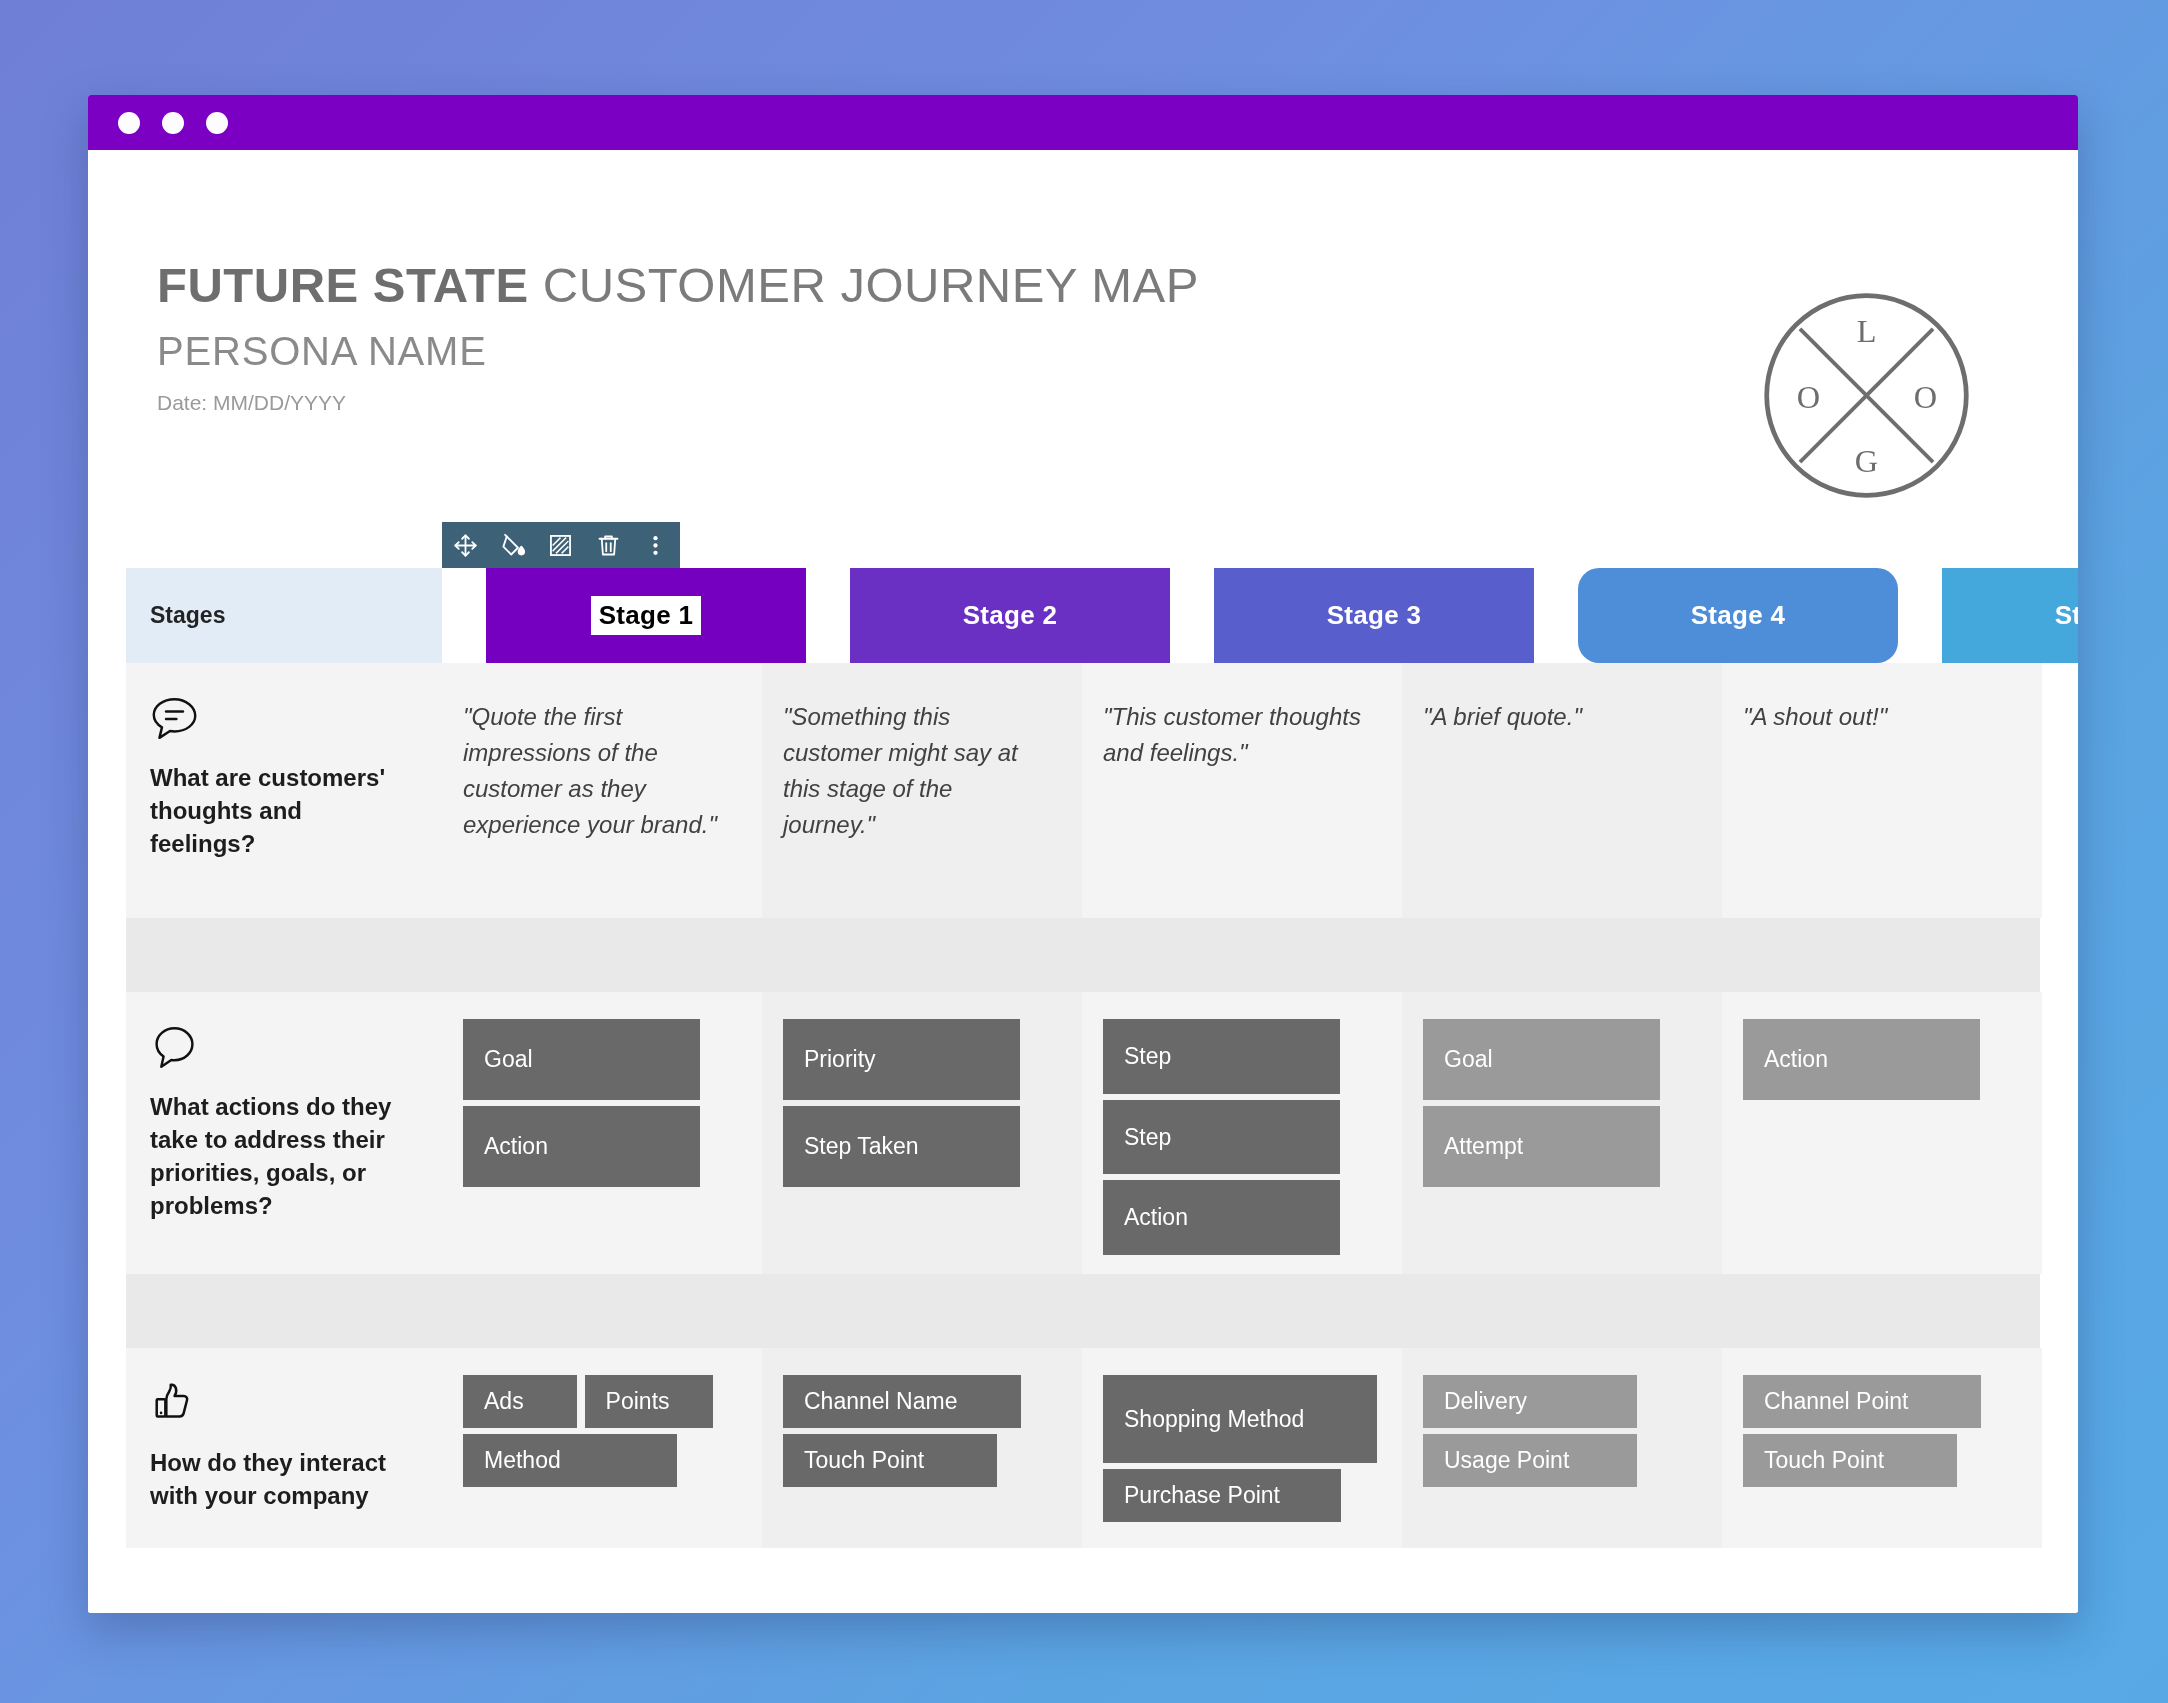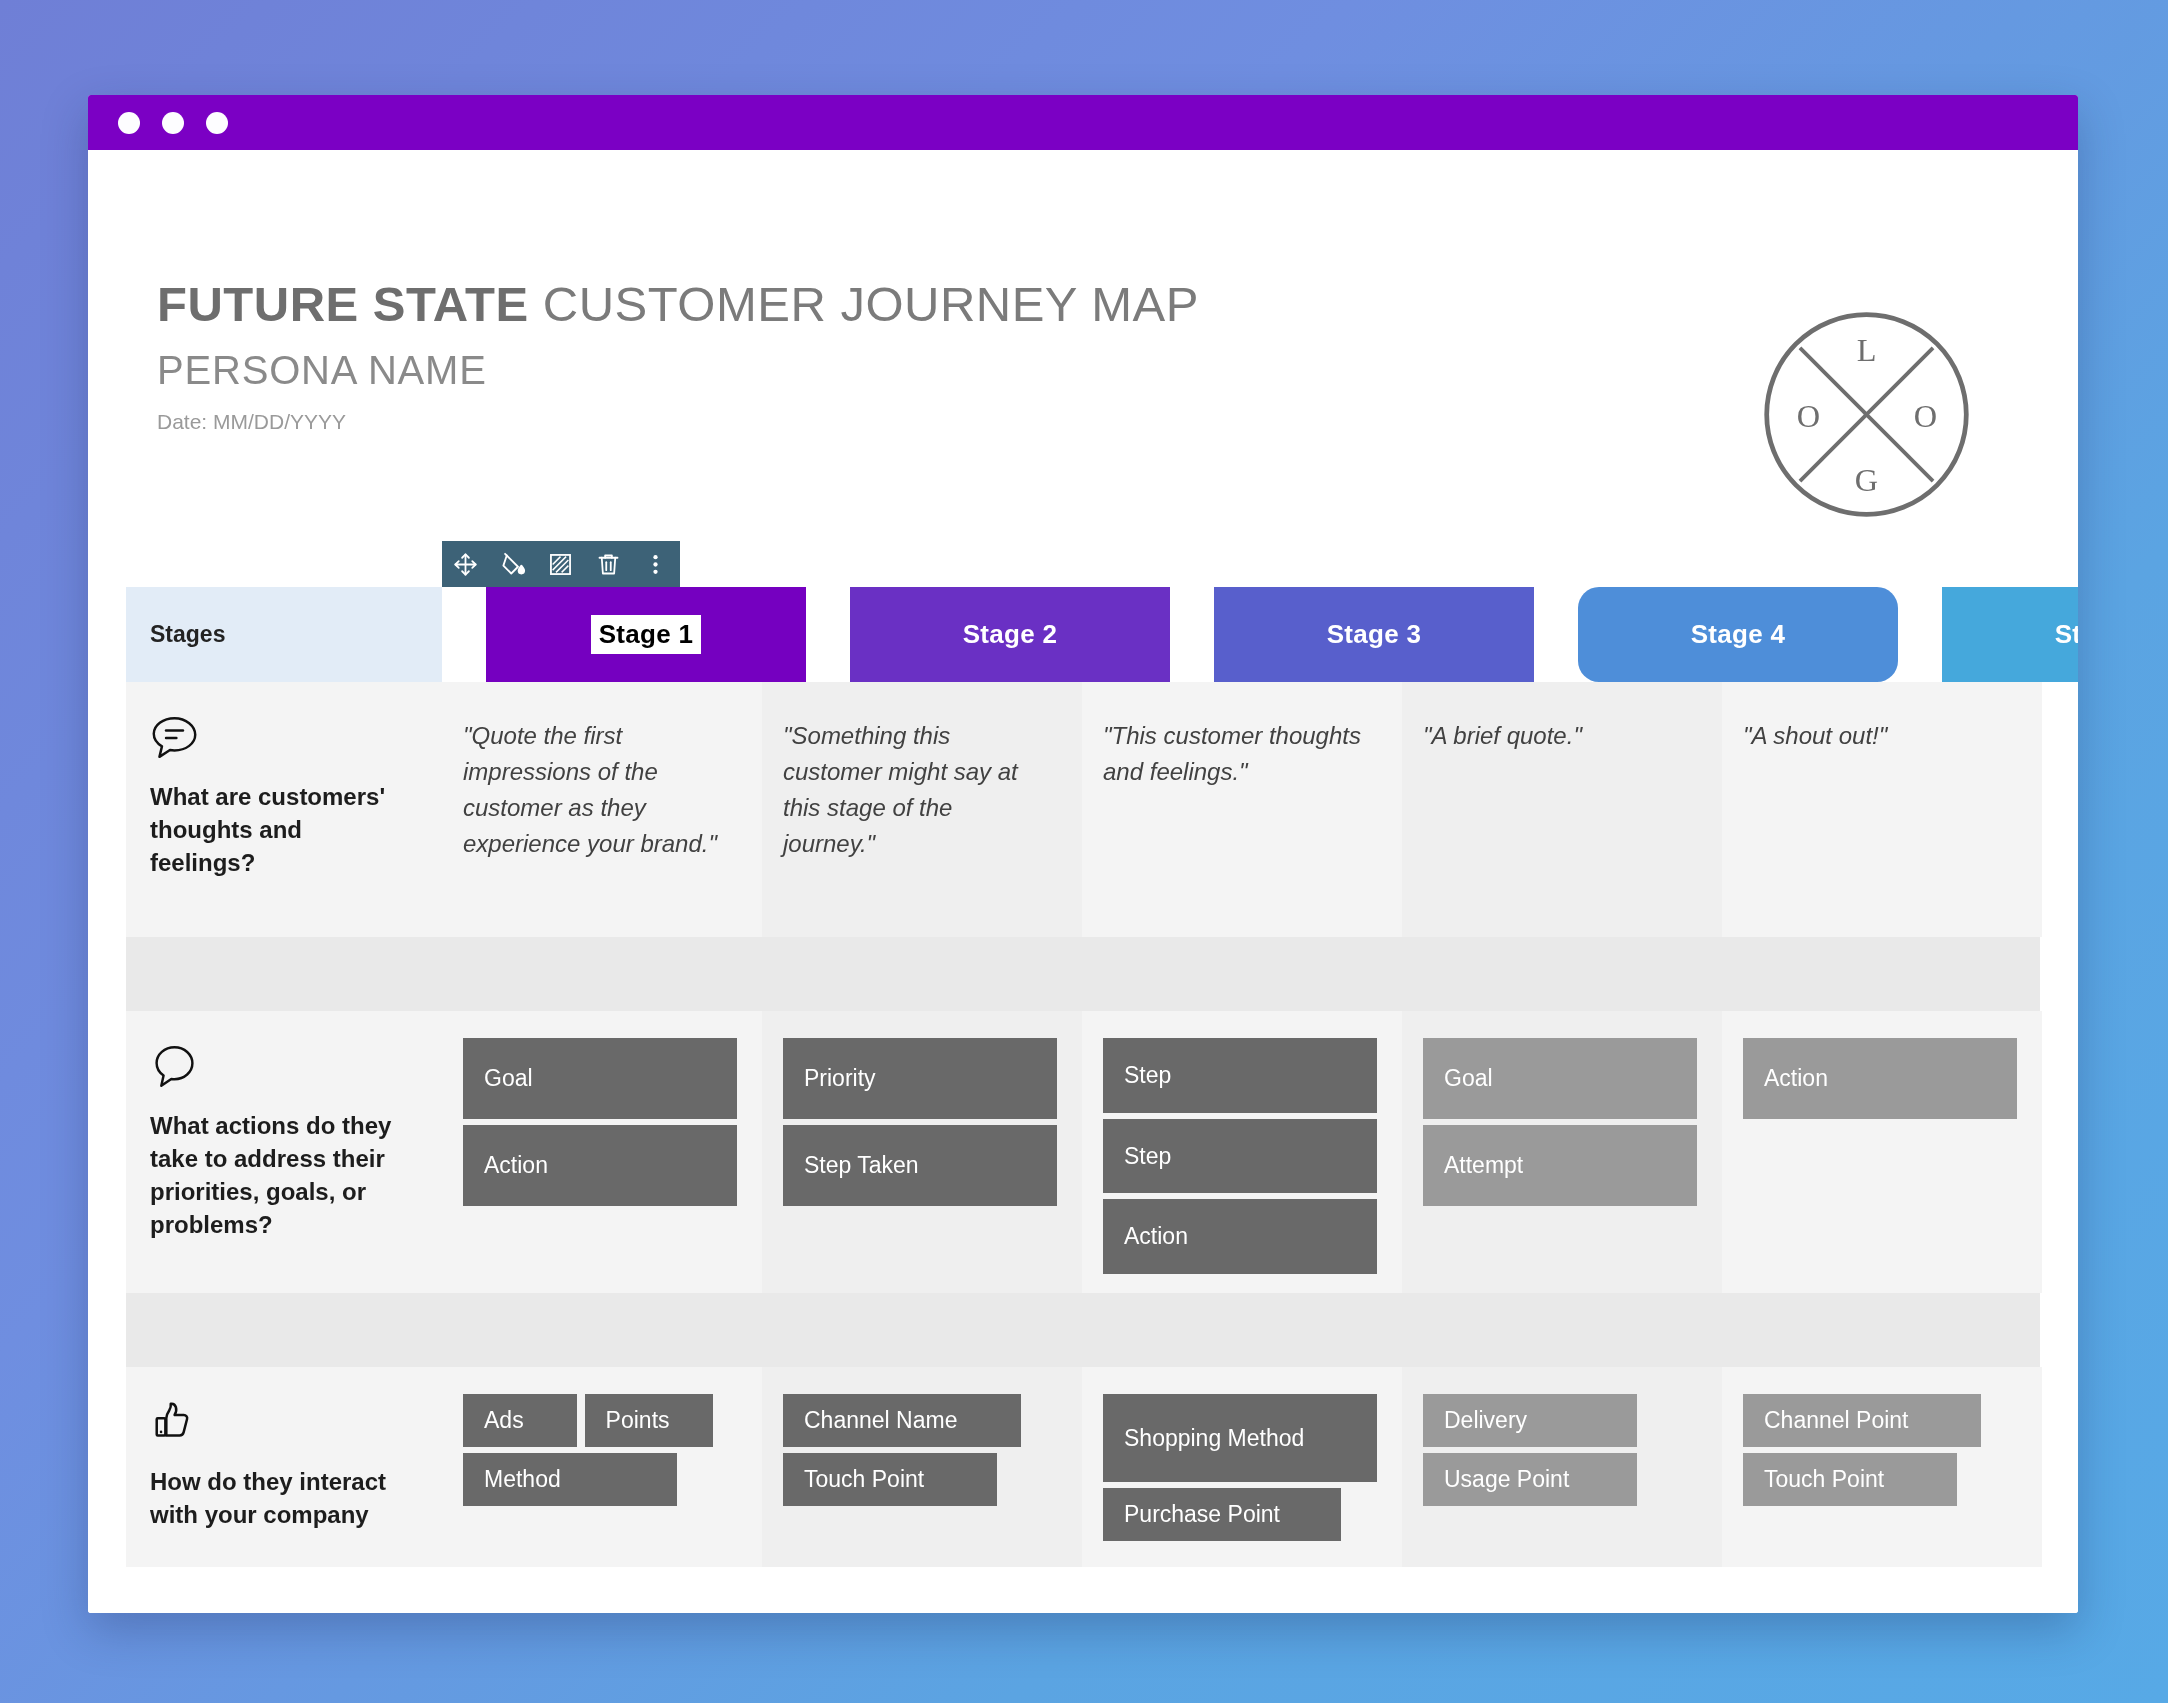--- a/index.html
+++ b/index.html
@@ -42,21 +42,20 @@
     border-radius: 50%;
     background: #fdfdff;
   }
 
   
   #doc {
     position: relative;
     height: 1463px;
     background: #ffffff;
     padding: 4px;
-    margin-top: 19px;
   }
 
   
   #doc-header {
     position: relative;
     padding: 107px 0 0 65px;
   }
   #page-title {
     font-size: 49px;
     color: #7b7b7b;
@@ -195,21 +194,21 @@
   .chip {
     color: #ffffff;
     font-size: 23px;
     display: flex;
     align-items: center;
     padding: 0 21px;
   }
   .chip.dark  { background: #696969; }
   .chip.light { background: #9a9a9a; }
 
-  .chip.big { width: 274px; height: 81px; }
+  .chip.big { width: 237px; height: 81px; }
 
   #row-actions { height: 282px; }
 
   .chip-row { display: flex; gap: 7.6px; }
   .chip.sm      { height: 53px; }
   .chip.w-ads   { width: 114px; }
   .chip.w-points{ width: 128px; }
   .chip.w-wide  { width: 238px; }
   .chip.w-med   { width: 214px; }
   .chip.w-two   { width: 274px; height: 88px; align-items: center; line-height: 1.25; }

